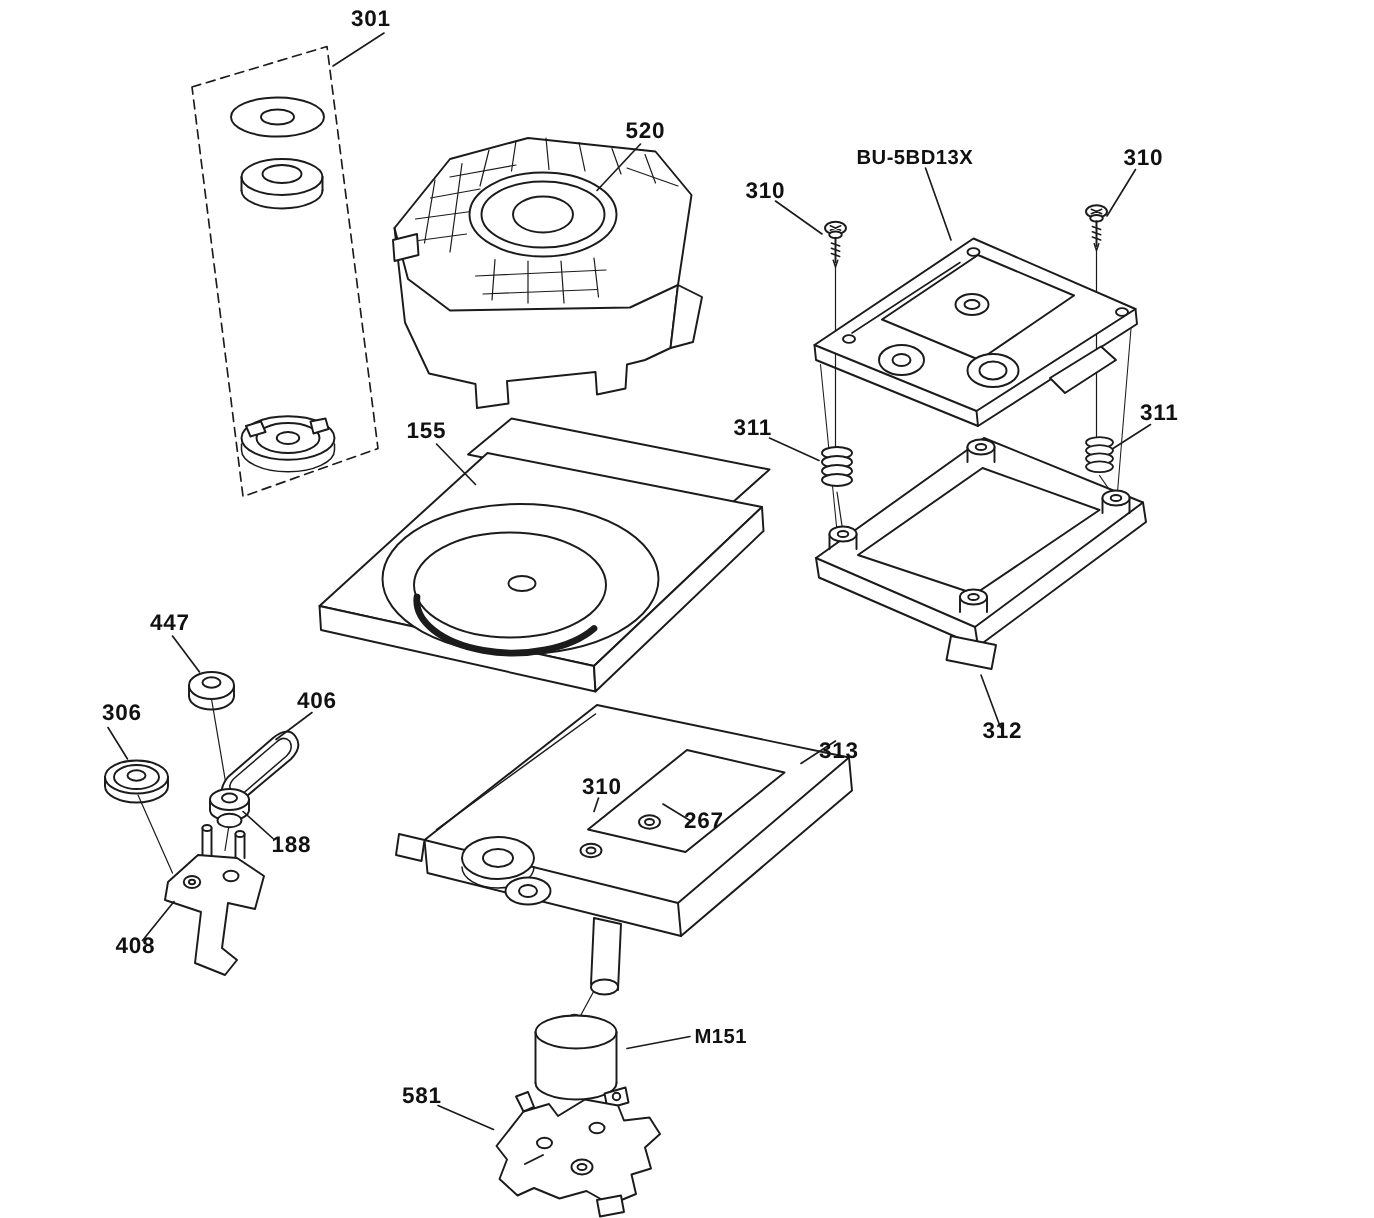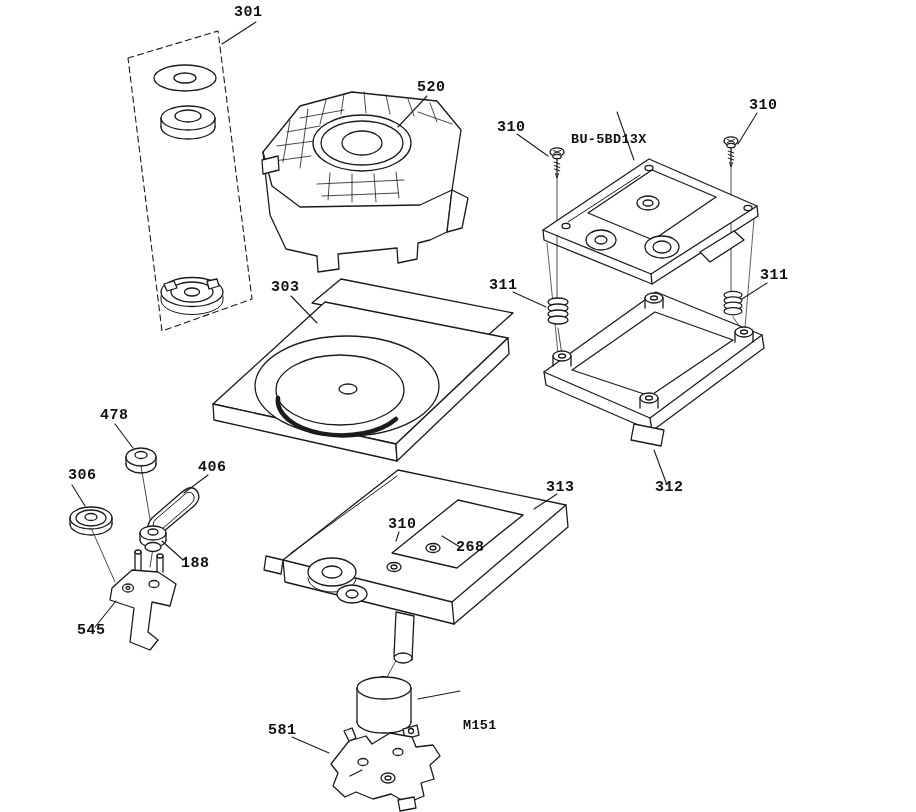--- a/index.html
+++ b/index.html
@@ -1,33 +1,33 @@
 <!DOCTYPE html>
 <html><head>
 <meta charset="utf-8">
 <style>
   html,body{margin:0;padding:0;background:#fff;}
   .stage{
     position:relative;
     width:916px;height:812px;
     background:#ffffff;
-    font-family:Liberation Mono, monospace;
+    font-family:Liberation Sans, sans-serif;
     overflow:hidden;
   }
   .stage svg{position:absolute;left:0;top:0;}
   .lbl{
     position:absolute;
     font-size:15px;
     font-weight:bold;
     color:#111;
     letter-spacing:.5px;
     white-space:nowrap;
     user-select:none;
   }
-  .lbl.small{font-size:13.5px;letter-spacing:.3px;margin-top:35px;}
+  .lbl.small{font-size:13.5px;letter-spacing:.3px;}
 </style>
 </head>
 <body>
 
 <div class="stage">
 
   <svg width="916" height="812" viewBox="0 0 916 812" stroke="#1b1b1b" stroke-width="1.3" fill="none" stroke-linecap="round" stroke-linejoin="round">
 
     <defs>
       <g id="screw">
@@ -288,26 +288,26 @@
     </g>
   </svg>
 
   <div class="lbl" style="left:234px;top:4px">301</div>
   <div class="lbl" style="left:417px;top:79px">520</div>
   <div class="lbl small" style="left:571px;top:97px">BU-5BD13X</div>
   <div class="lbl" style="left:497px;top:119px">310</div>
   <div class="lbl" style="left:749px;top:97px">310</div>
   <div class="lbl" style="left:489px;top:277px">311</div>
   <div class="lbl" style="left:760px;top:267px">311</div>
-  <div class="lbl" style="left:271px;top:279px">303</div>
-  <div class="lbl" style="left:100px;top:407px">478</div>
+  <div class="lbl" style="left:271px;top:279px">155</div>
+  <div class="lbl" style="left:100px;top:407px">447</div>
   <div class="lbl" style="left:198px;top:459px">406</div>
   <div class="lbl" style="left:68px;top:467px">306</div>
   <div class="lbl" style="left:181px;top:555px">188</div>
-  <div class="lbl" style="left:77px;top:622px">545</div>
+  <div class="lbl" style="left:77px;top:622px">408</div>
   <div class="lbl" style="left:268px;top:722px">581</div>
   <div class="lbl" style="left:388px;top:516px">310</div>
-  <div class="lbl" style="left:456px;top:539px">268</div>
+  <div class="lbl" style="left:456px;top:539px">267</div>
   <div class="lbl" style="left:655px;top:479px">312</div>
-  <div class="lbl" style="left:546px;top:479px">313</div>
+  <div class="lbl" style="left:546px;top:492px">313</div>
   <div class="lbl small" style="left:463px;top:683px">M151</div>
 
 </div>
 
 </body></html>

